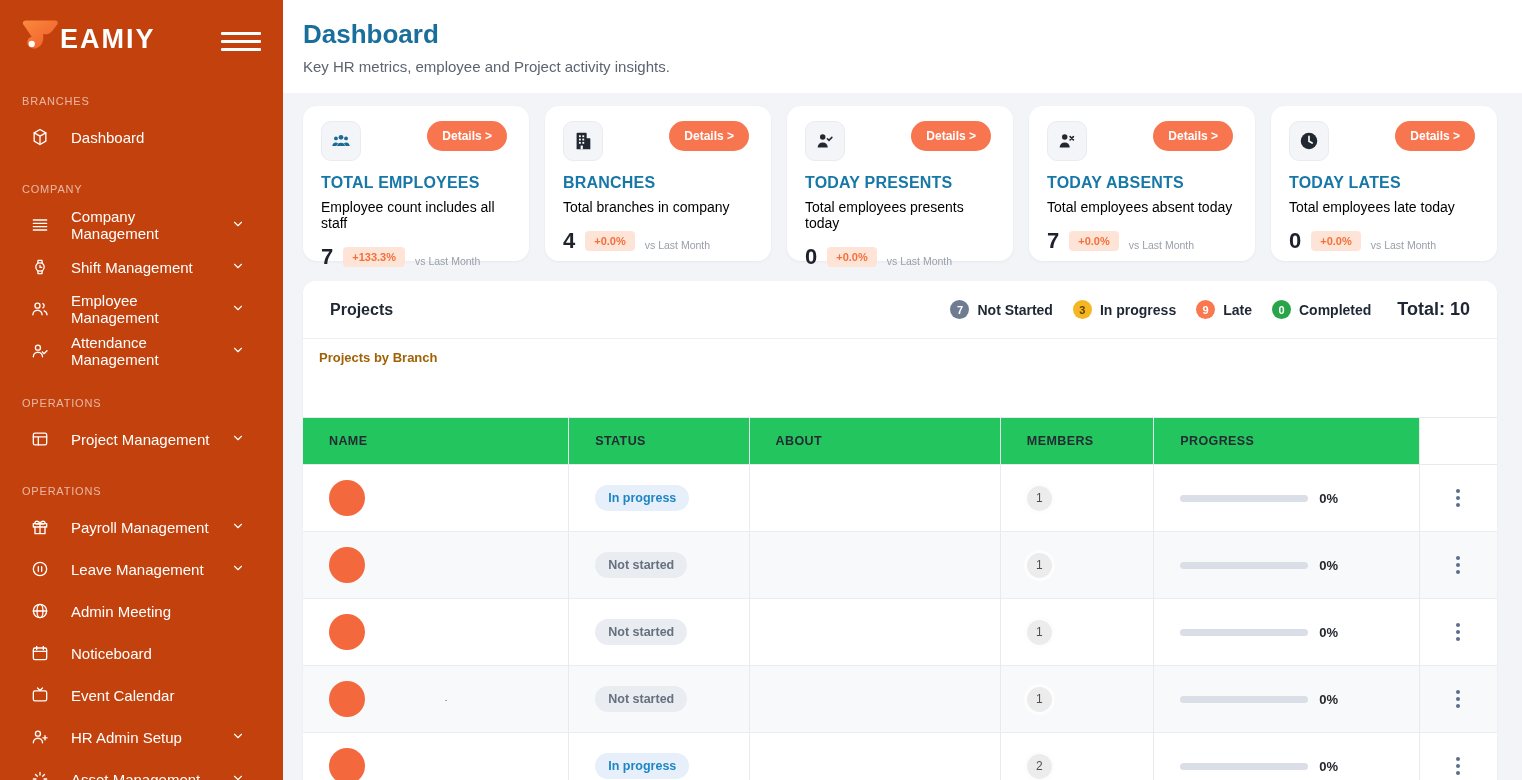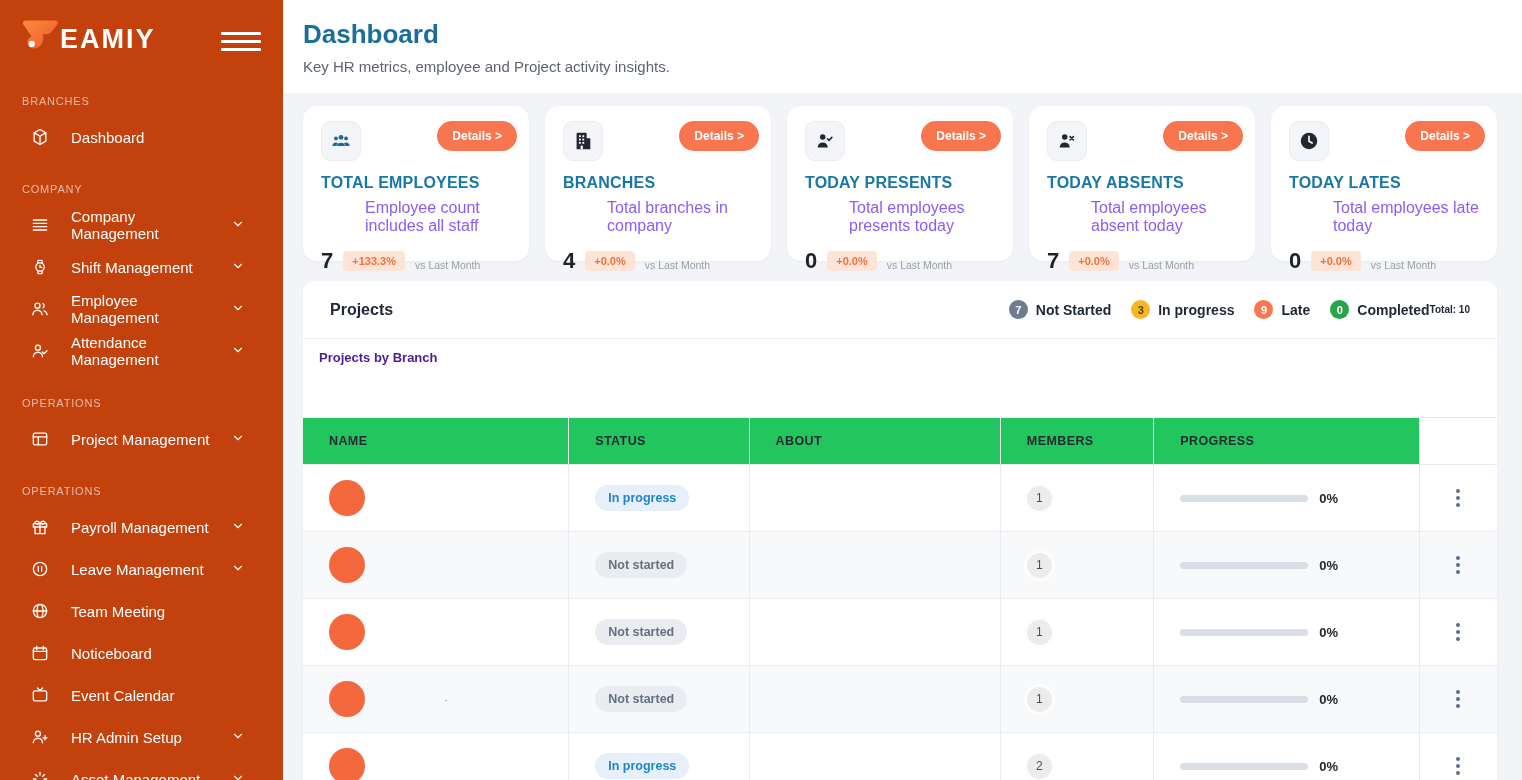--- a/index.html
+++ b/index.html
@@ -20,42 +20,42 @@
   .nav-item .chev svg { width:14px; height:14px; stroke-width:2; }
 
   
   .main { flex:1; height:100%; overflow:hidden; background:#f2f4f8; }
   .page-head { background:#fff; padding:19px 25px 16px 20px; height:93px; }
   .page-title { font-size:26px; font-weight:bold; color:#196e9c; }
   .page-subtitle { font-size:15px; color:#5c6470; margin-top:8px; }
 
   
   .cards { display:flex; gap:16px; padding:13px 25px 0 20px; }
-  .card { flex:1; background:#fff; border-radius:14px; padding:15px 12px 16px 18px; height:155px; box-shadow:0 1px 3px rgba(20,40,80,.05); }
+  .card { flex:1; background:#fff; border-radius:14px; padding:15px 22px 16px 18px; height:155px; box-shadow:0 1px 3px rgba(20,40,80,.05); }
   .card-top { display:flex; justify-content:space-between; align-items:flex-start; }
   .card-icon { width:40px; height:40px; border-radius:10px; background:#f4f5f8; border:1px solid #e9ebef; display:flex; align-items:center; justify-content:center; }
   .card-icon svg { width:22px; height:22px; }
   .details-btn { background:#f8764f; color:#fff; font-size:12px; font-weight:bold; border:none; border-radius:999px; padding:8px 15px; cursor:pointer; }
   .card-title { margin-top:13px; font-size:16px; font-weight:bold; color:#1778a7; letter-spacing:.2px; }
-  .card-sub { margin-top:7px; font-size:16px; color:#8b5cf6;margin-left:44px; }
+  .card-sub { margin-top:7px; font-size:14px; color:#000000; }
   .card-val-row { margin-top:13px; display:flex; align-items:center; gap:10px; }
   .card-value { font-size:22px; font-weight:bold; color:#1e222a; }
   .change-badge { background:#fde4d7; color:#f3703a; font-size:11px; font-weight:bold; padding:4px 9px; border-radius:4px; }
   .compare { font-size:10.5px; color:#99a0a9;margin-top:8px; }
 
   
   .panel { margin:20px 25px 0 20px; background:#fff; border-radius:12px; box-shadow:0 1px 3px rgba(20,40,80,.05); }
   .panel-head { display:flex; align-items:center; height:58px; padding:0 27px; border-bottom:1px solid #edeff3; }
   .panel-title { font-size:16px; font-weight:bold; color:#1e2733; }
   .legend { margin-left:auto; display:flex; align-items:center; gap:20px; }
   .legend-item { display:flex; align-items:center; gap:8px; }
   .legend-count { width:19px; height:19px; border-radius:50%; display:flex; align-items:center; justify-content:center; font-size:11px; font-weight:bold; }
   .legend-label { font-size:14px; font-weight:bold; color:#1e2733; }
-  .total { font-size:10px; font-weight:bold; color:#1e2733; }
-  .panel-sub { padding:11px 2px 0 16px; font-size:13px; font-weight:bold; color:#4c1d95; }
+  .total { margin-left:26px; font-size:18px; font-weight:bold; color:#1e2733; }
+  .panel-sub { padding:11px 2px 0 16px; font-size:13px; font-weight:bold; color:#a16207; }
   .chart-space { height:52px; }
 
   
   .tbl { width:100%; border-top:1px solid #e6e9ed; }
   .tr { display:flex; width:100%; }
   .th, .td { border-right:1px solid #e8eaee; }
   .th:last-child, .td:last-child { border-right:none; }
   .c-name{width:22.3%;} .c-status{width:15.1%;} .c-about{width:21.05%;} .c-members{width:12.85%;} .c-progress{width:22.25%;} .c-actions{width:6.45%;}
   .thead .th { background:#22c55e; height:47px; display:flex; align-items:center; padding-left:26px; font-size:12.5px; font-weight:bold; color:#262b33; letter-spacing:.4px; border-bottom:1px solid #e6e9ed; }
   .thead .c-actions { background:#fff; }
@@ -189,21 +189,21 @@
       <span class="chev"><svg viewBox="0 0 24 24">
             <path d="M6 9l6 6 6-6"></path>
           </svg></span>
     </div>
     <div class="nav-item">
       <svg viewBox="0 0 24 24">
           <circle cx="12" cy="12" r="8"></circle>
           <path d="M4 12h16"></path>
           <ellipse cx="12" cy="12" rx="3.6" ry="8"></ellipse>
         </svg>
-      <span>Team Meeting</span>
+      <span>Admin Meeting</span>
     </div>
     <div class="nav-item">
       <svg viewBox="0 0 24 24">
           <rect x="4" y="6" width="16" height="14" rx="2"></rect>
           <path d="M8 4v4M16 4v4M4 10h16"></path>
         </svg>
       <span>Noticeboard</span>
     </div>
     <div class="nav-item">
       <svg viewBox="0 0 24 24">

